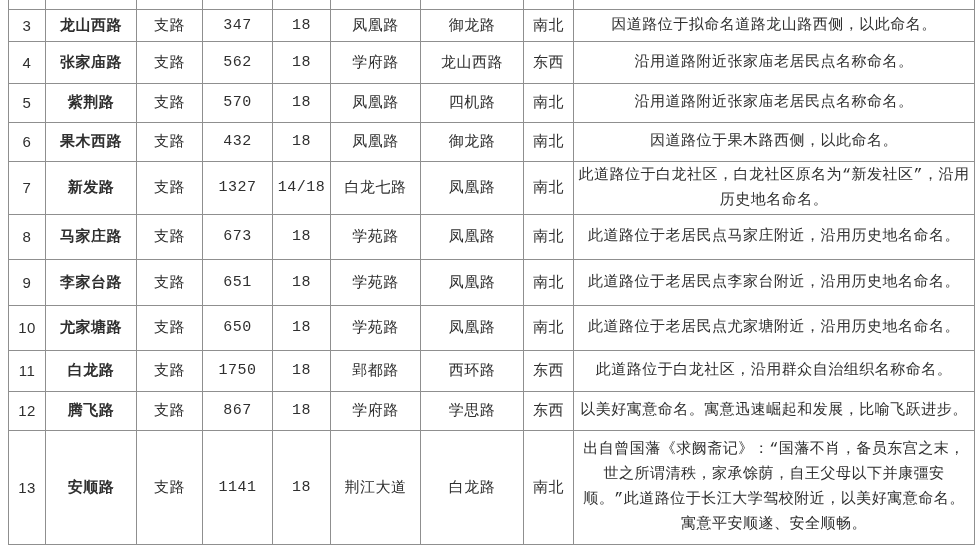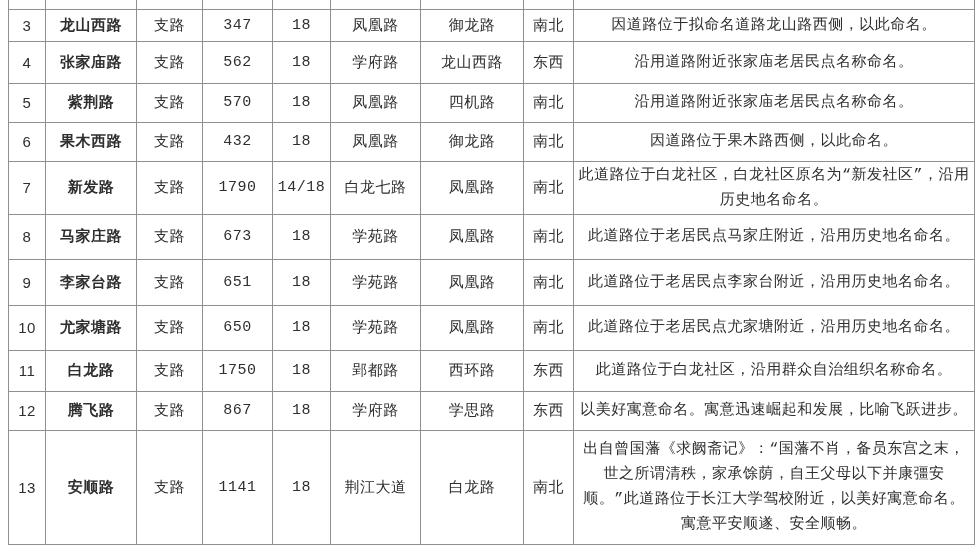--- a/index.html
+++ b/index.html
@@ -121,21 +121,21 @@
           <td class="c4">18</td>
           <td class="c5">凤凰路</td>
           <td class="c6">御龙路</td>
           <td class="c7">南北</td>
           <td class="c8">因道路位于果木路西侧，以此命名。</td>
         </tr>
         <tr style="height: 53px;">
           <td class="c0">7</td>
           <td class="c1">新发路</td>
           <td class="c2">支路</td>
-          <td class="c3">1790</td>
+          <td class="c3">1327</td>
           <td class="c4">14/18</td>
           <td class="c5">白龙七路</td>
           <td class="c6">凤凰路</td>
           <td class="c7">南北</td>
           <td class="c8">此道路位于白龙社区，白龙社区原名为“新发社区”，沿用历史地名命名。</td>
         </tr>
         <tr style="height: 45px;">
           <td class="c0">8</td>
           <td class="c1">马家庄路</td>
           <td class="c2">支路</td>

